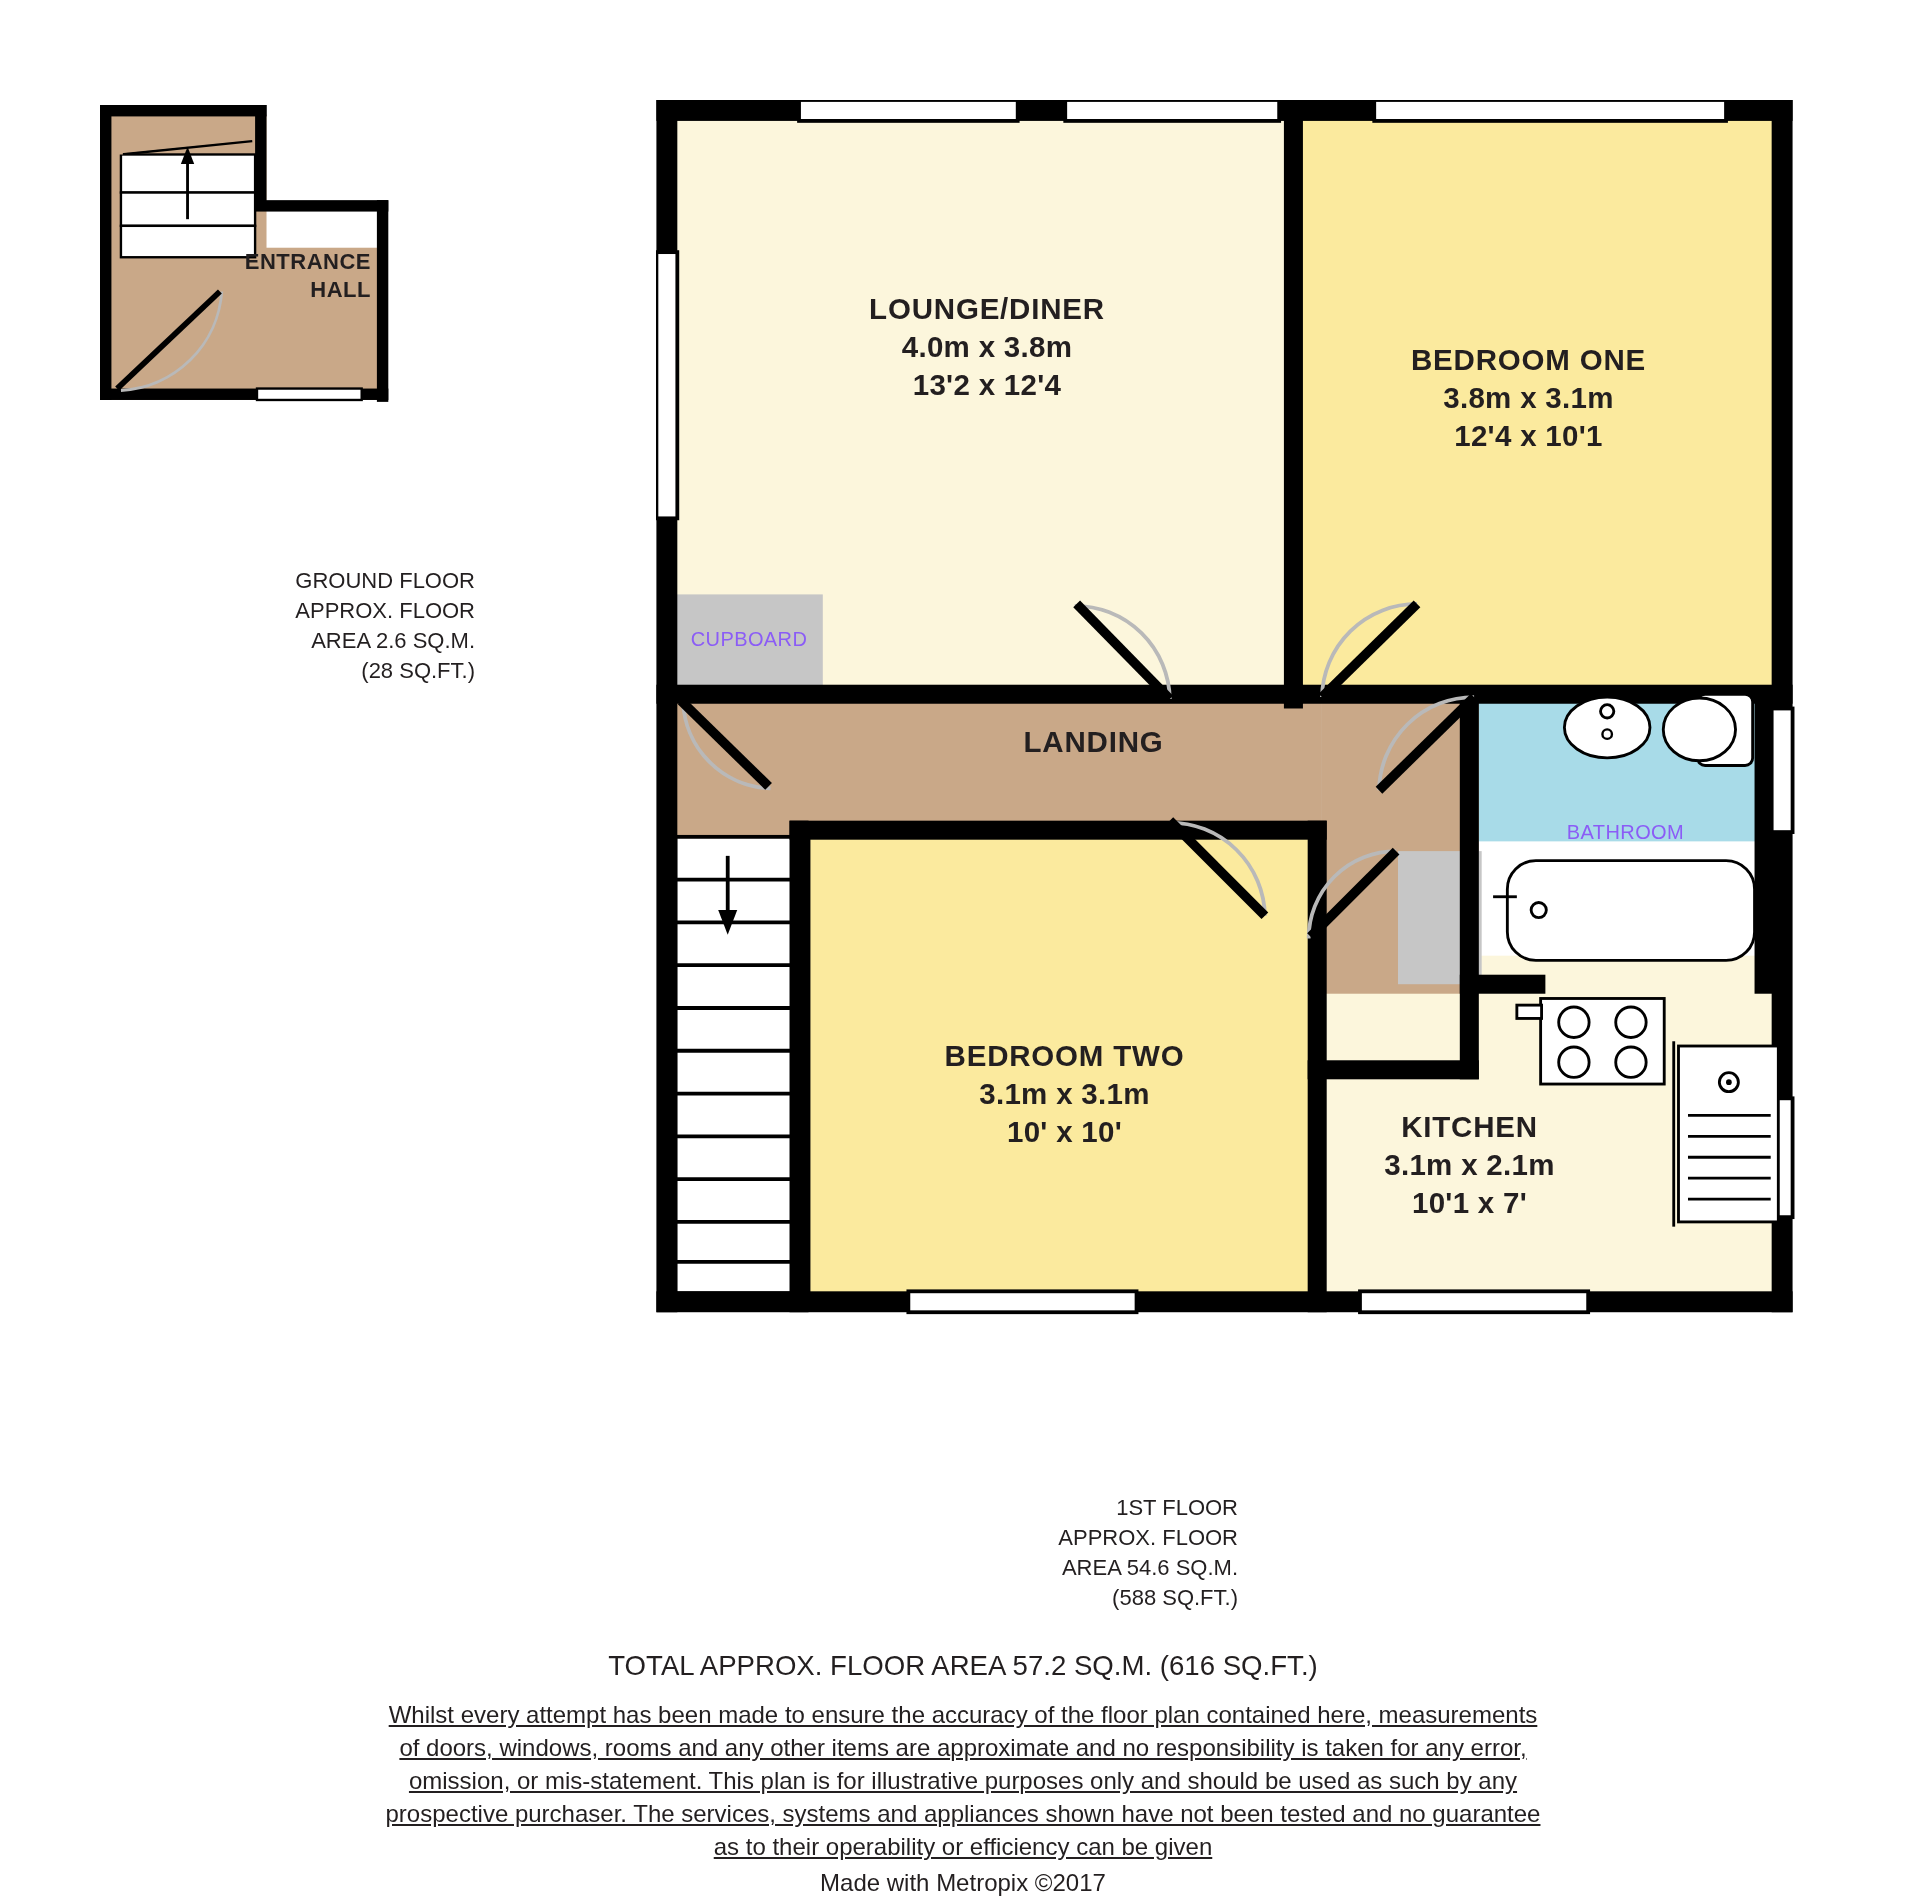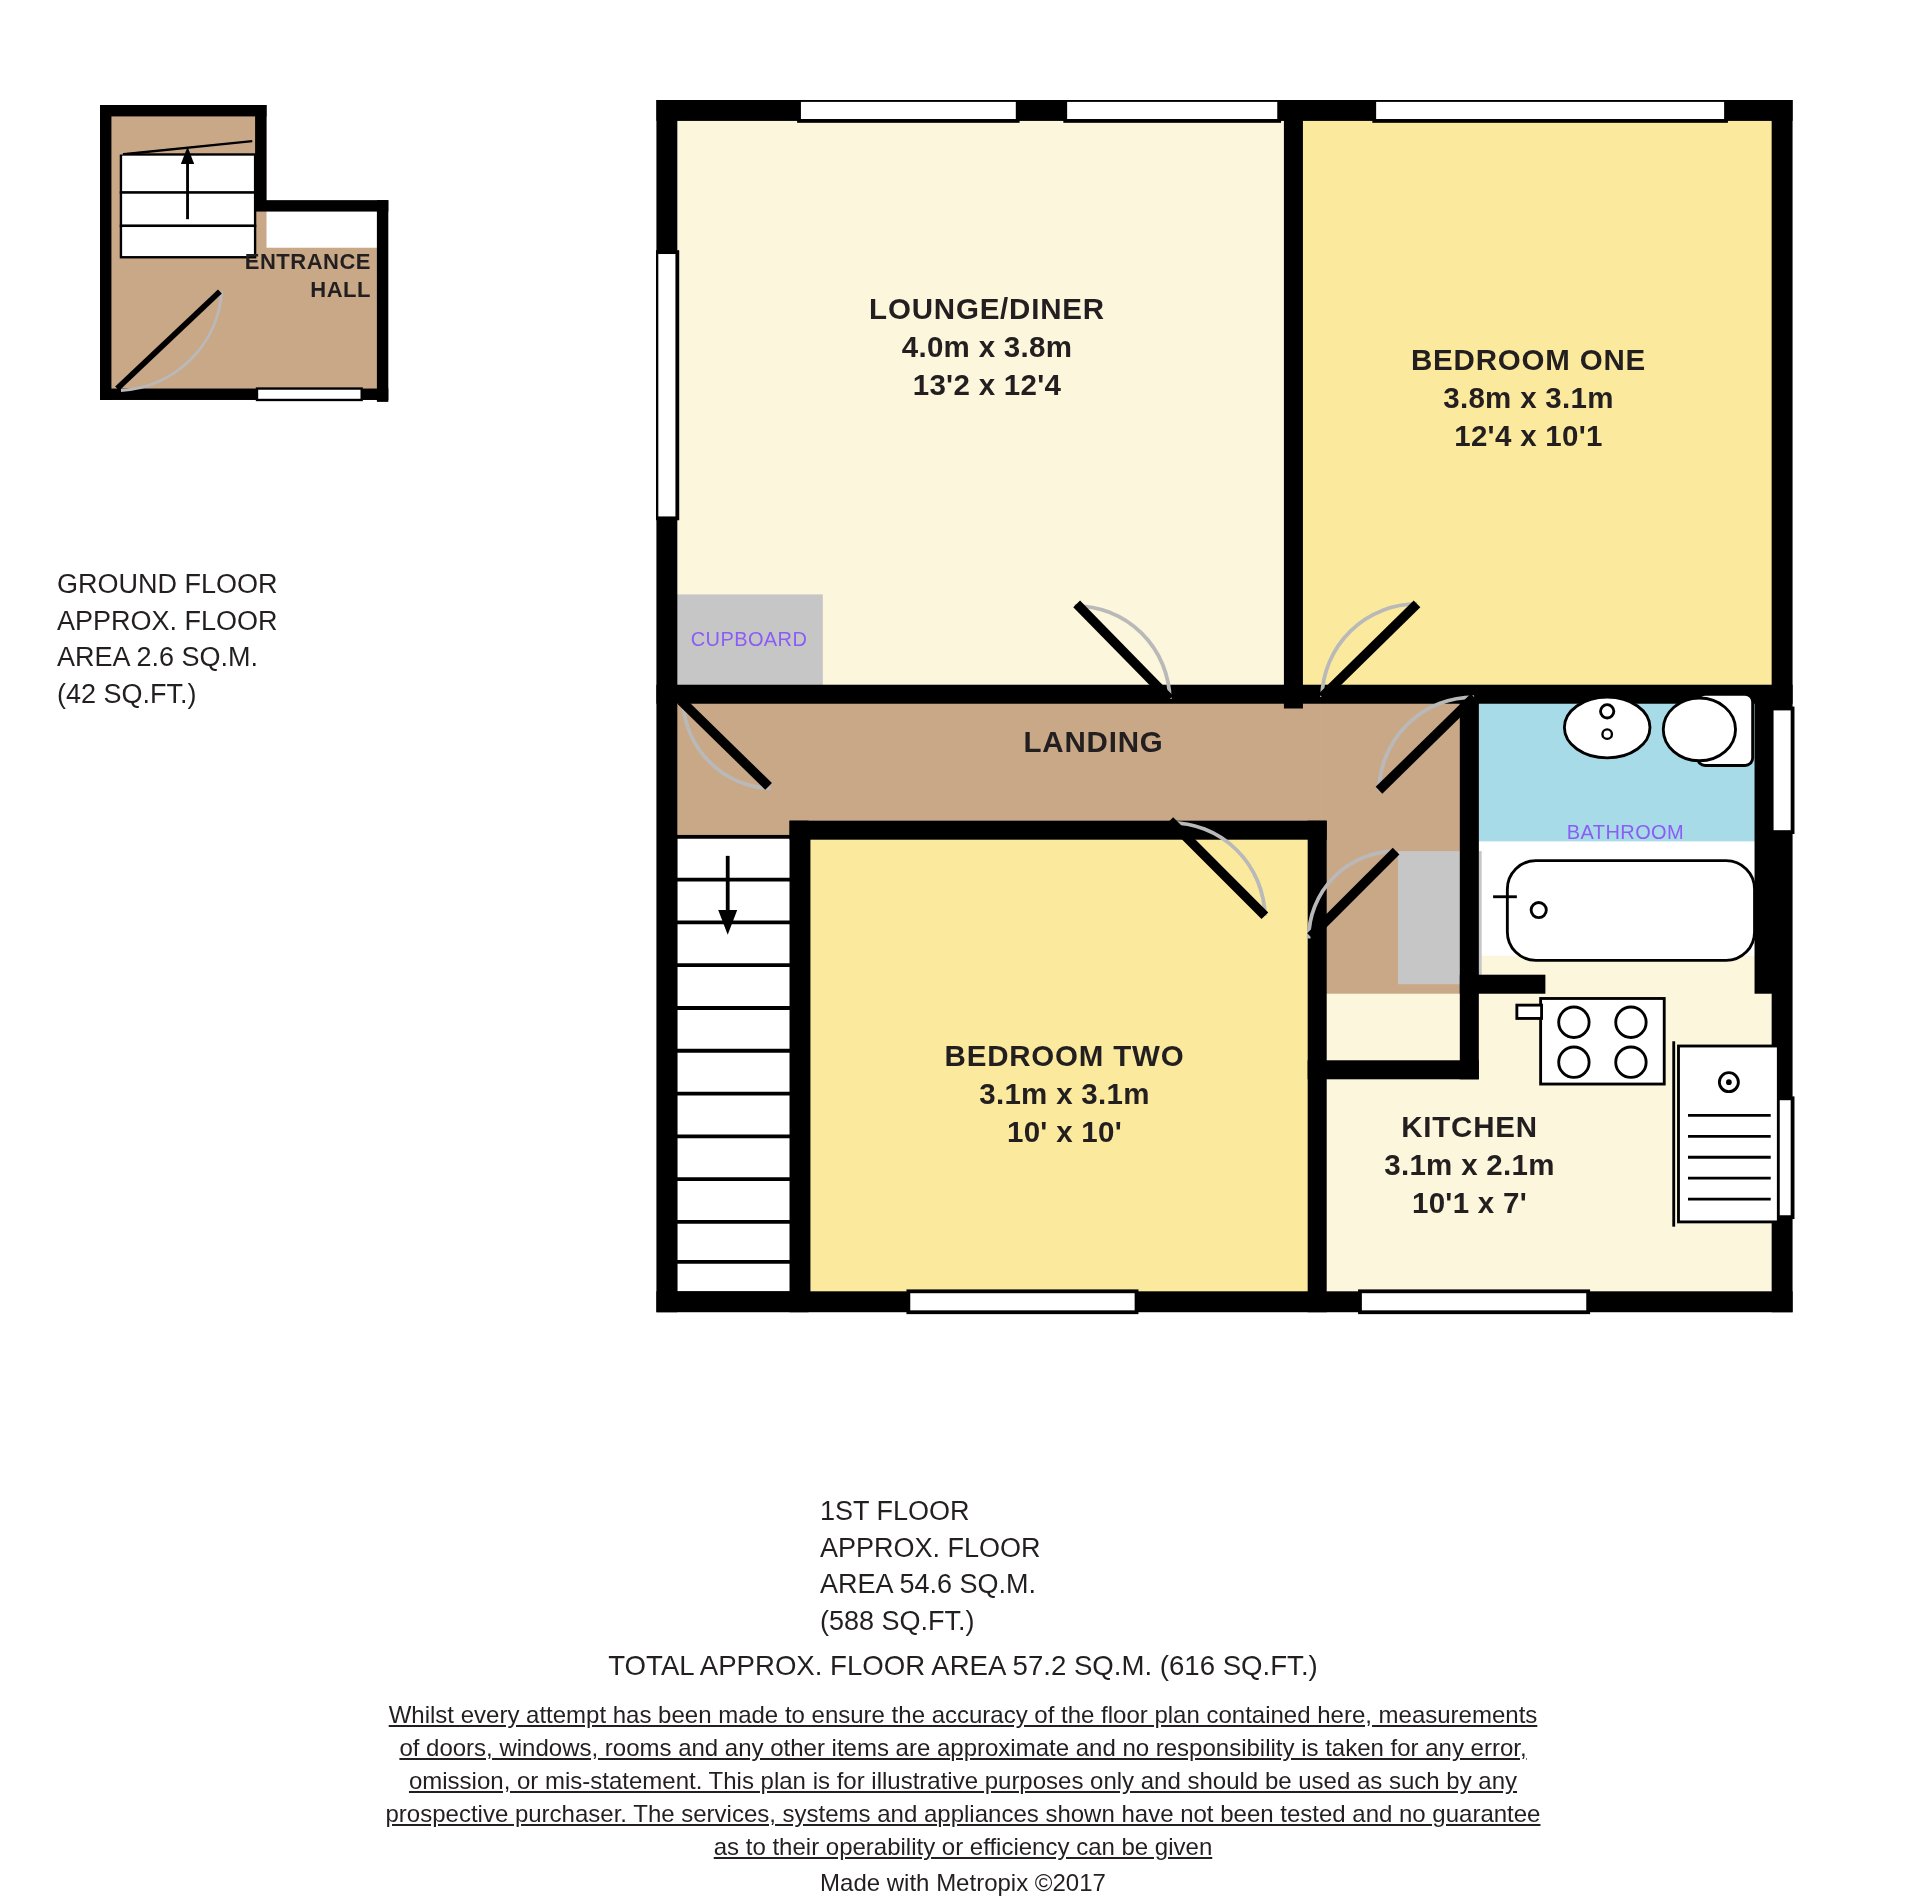--- a/index.html
+++ b/index.html
@@ -53,22 +53,22 @@
     position: absolute;
     text-align: center;
     font-size: 22px;
     font-weight: bold;
     line-height: 1.25;
     letter-spacing: 0.5px;
     color: #231f20;
   }
   .block-text {
     position: absolute;
-    text-align: left;
-    font-size: 27px;
+    text-align: right;
+    font-size: 22px;
     line-height: 1.36;
     color: #231f20;
   }
   .total-text {
     position: absolute;
     text-align: center;
     font-size: 27.6px;
     color: #231f20;
     width: 100%;
   }
@@ -134,21 +134,21 @@
     <div class="hall-label" style="left:109px; top:143px; width:162px;text-align:right;">
       <div>ENTRANCE</div>
       <div>HALL</div>
     </div>
   </div>
 
   <div class="block-text" style="left:57px; top:566px; width:418px;">
     <div>GROUND FLOOR</div>
     <div>APPROX. FLOOR</div>
     <div>AREA 2.6 SQ.M.</div>
-    <div>(42 SQ.FT.)</div>
+    <div>(28 SQ.FT.)</div>
   </div>
 
   <div class="abs" style="left:656px; top:100px; width:1156px; height:1236px;">
 
     <svg width="1156" height="1236" viewBox="0 0 1215 1300">
 
       <rect x="20" y="20" width="655" height="610" fill="#fcf6dc"></rect>
 
       <rect x="675" y="20" width="500" height="610" fill="#fbea9e"></rect>
 

